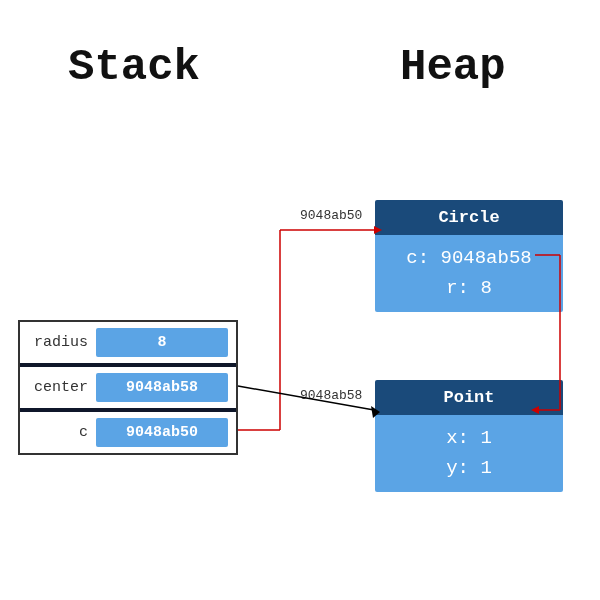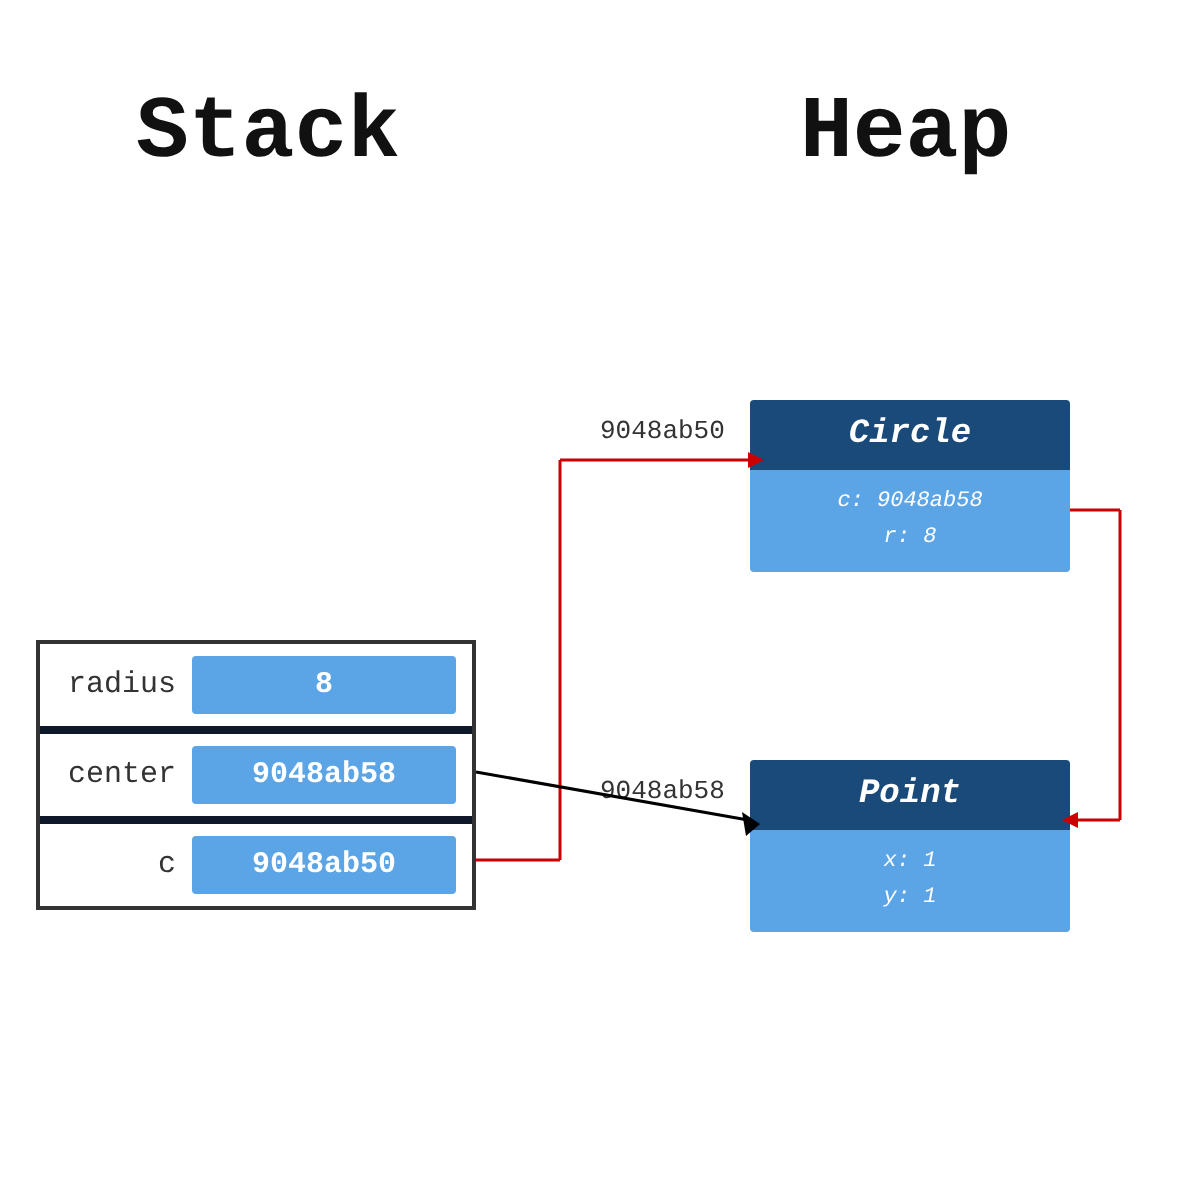--- a/index.html
+++ b/index.html
@@ -54,39 +54,38 @@
       text-align: center;
       padding: 6px 4px;
       font-size: 15px;
       font-weight: bold;
       border-radius: 2px;
     }
 
     
     .heap-object {
       position: absolute;
-      width: 160px;
-      font-style: italic;
+      width: 188px;
     }
 
     .heap-header {
       background: #1a4a7a;
       color: #fff;
       text-align: center;
       font-size: 17px;
       font-weight: bold;
       padding: 8px 4px;
       border-radius: 2px 2px 0 0;
     }
 
     .heap-body {
       background: #5ba4e5;
       color: #fff;
       text-align: center;
-      font-size: 11px;
+      font-size: 19px;
       padding: 8px 4px;
       line-height: 1.6;
       border-radius: 0 0 2px 2px;
     }
 
     .heap-address {
       position: absolute;
       font-size: 13px;
       color: #333;
       font-family: 'Courier New', monospace;

